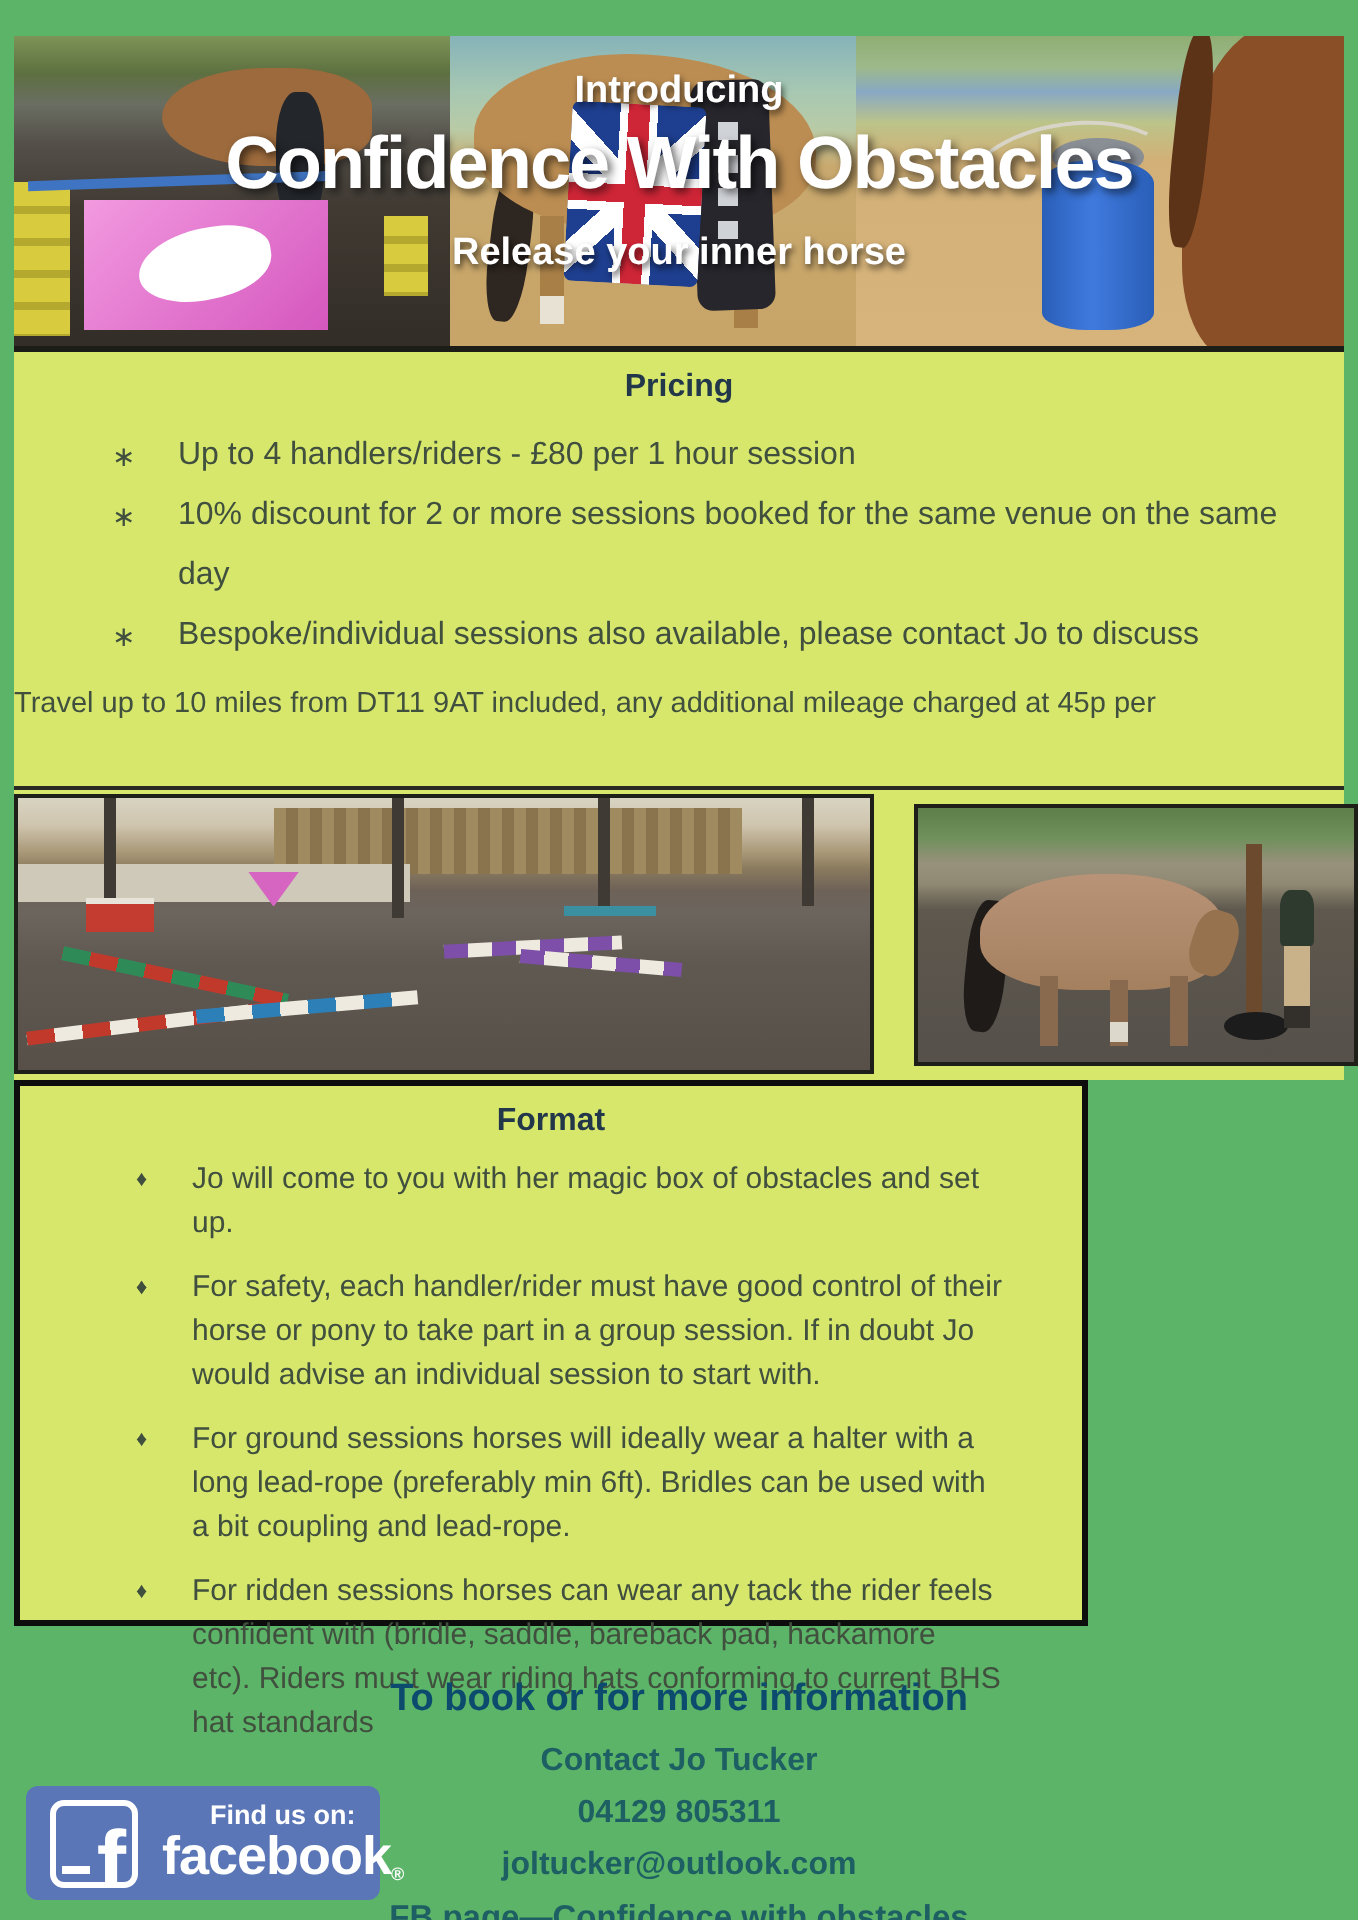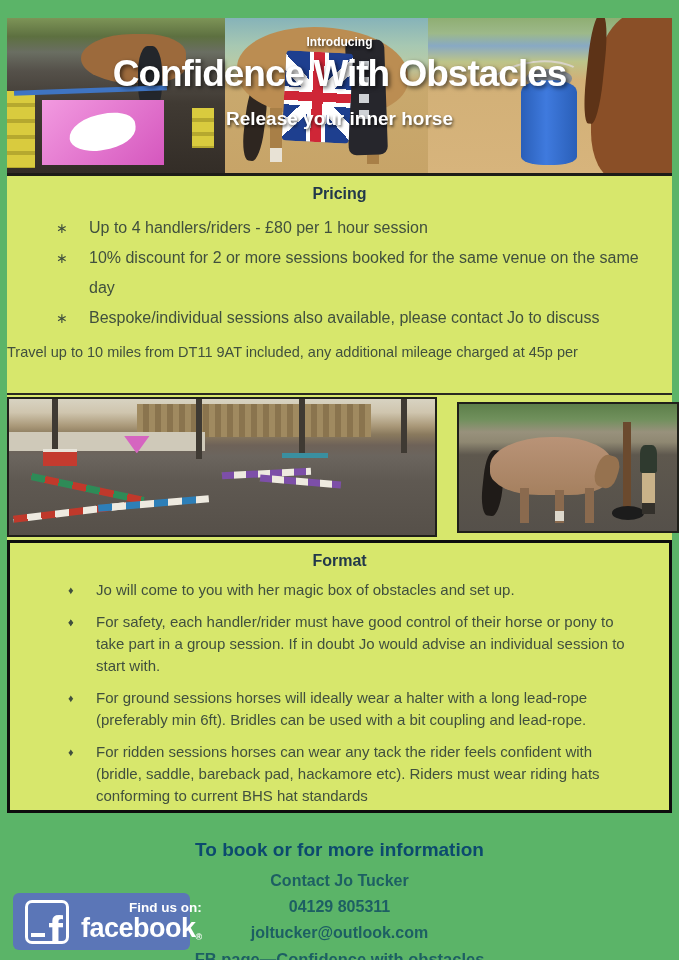--- a/index.html
+++ b/index.html
@@ -41,21 +41,21 @@
   .p2-blackflag{left:60%;top:14%;width:19%;height:74%;background:#26262c;border-radius:8px;transform:rotate(-2deg);}
   .p2-bone{left:66%;top:28%;width:5%;height:48%;background:linear-gradient(180deg,#cfd2d6 0 12%,transparent 12% 22%,#cfd2d6 22% 34%,transparent 34% 44%,#cfd2d6 44% 56%,transparent 56% 66%,#cfd2d6 66% 78%,transparent 78%);}
   
   .p3-barrel{left:38%;top:40%;width:23%;height:55%;background:linear-gradient(90deg,#2a5fb8,#3f7ade 45%,#2a5fb8);border-radius:45% 45% 40% 40% / 14% 14% 10% 10%;}
   .p3-cap{left:40%;top:33%;width:19%;height:12%;background:#8a8f96;border-radius:50%;}
   .p3-horse{right:-3%;top:-4%;width:36%;height:108%;background:#8a4f27;border-radius:55% 0 0 28%;}
   .p3-mane{right:28%;top:-2%;width:7%;height:70%;background:#5d3317;border-radius:40%;transform:rotate(6deg);}
   .p3-rope{left:22%;top:28%;width:42%;height:34%;border:2px solid #d9d4c8;border-color:#d9d4c8 transparent transparent transparent;border-radius:50%;transform:rotate(-8deg);}
   
   .banner-text{position:absolute;inset:0;display:flex;flex-direction:column;align-items:center;z-index:5;color:#fff;text-align:center;pointer-events:none;}
-  .bt-intro{margin-top:17px;font-size:12px;font-weight:700;text-shadow:1px 2px 3px rgba(0,0,0,.65);}
+  .bt-intro{margin-top:17px;font-size:19px;font-weight:700;text-shadow:1px 2px 3px rgba(0,0,0,.65);}
   .bt-title{margin-top:4px;font-size:37px;font-weight:700;letter-spacing:-1px;text-shadow:2px 2px 4px rgba(0,0,0,.6);}
   .bt-tag{margin-top:13px;font-size:19px;font-weight:700;text-shadow:1px 2px 3px rgba(0,0,0,.65);}
   
   .pricing{position:absolute;left:7px;top:176px;width:665px;height:217px;background:#d7e76c;box-sizing:border-box;}
   .sec-heading{margin:0;padding-top:9px;text-align:center;font-size:16px;font-weight:700;color:#22384a;}
   .pricing ul{list-style:none;margin:10px 0 0 0;padding:0 25px 0 45px;}
   .pricing li{position:relative;padding-left:37px;line-height:30px;font-size:16px;color:#41503e;}
   .pricing .blt{position:absolute;left:4px;top:0;font-size:14px;}
   .travel-note{margin-top:6px;text-align:left;font-size:14.5px;color:#41503e;line-height:26px;}
   
@@ -86,35 +86,35 @@
   .m2-leg2{left:44%;top:68%;width:4%;height:26%;background:#8a6a4e;}
   .m2-leg3{left:58%;top:66%;width:4%;height:28%;background:#8a6a4e;}
   .m2-sock{left:44%;top:84%;width:4%;height:8%;background:#ddd8cc;}
   .m2-head{left:63%;top:40%;width:10%;height:26%;background:#96724f;border-radius:40%;transform:rotate(18deg);}
   .m2-post{left:75%;top:14%;width:4%;height:68%;background:#6b4a2e;}
   .m2-tire{left:70%;top:80%;width:15%;height:11%;background:#1c1c1c;border-radius:50%;}
   .m2-person-top{left:83%;top:32%;width:8%;height:22%;background:#2f3a2f;border-radius:30% 30% 10% 10%;}
   .m2-person-leg{left:84%;top:54%;width:6%;height:26%;background:#c9b289;}
   .m2-boot{left:84%;top:78%;width:6%;height:9%;background:#33302b;}
   
-  .format{position:absolute;left:7px;top:540px;width:665px;height:273px;background:#d7e76c;border:3px solid #0d0d0d;box-sizing:border-box;}
+  .format{position:absolute;left:7px;top:540px;width:537px;height:273px;background:#d7e76c;border:3px solid #0d0d0d;box-sizing:border-box;}
   .format ul{list-style:none;margin:9px 0 0 0;padding:0 40px 0 56px;}
   .format li{position:relative;padding-left:30px;line-height:22px;font-size:15px;color:#41503e;margin-bottom:10px;}
   .format .blt{position:absolute;left:2px;top:0;font-size:11px;}
   
   .footer{position:absolute;left:0;top:813px;width:679px;text-align:center;}
   .footer-heading{margin-top:26px;font-size:19px;font-weight:700;color:#0c4a6e;}
   .contact{margin-top:7px;font-size:16px;font-weight:700;color:#1d5f63;line-height:26px;}
   .fbline{font-size:16.5px;font-weight:700;color:#1d5f63;line-height:26px;}
   
   .fb-badge{position:absolute;left:13px;top:893px;width:177px;height:57px;background:#5b76b7;border-radius:6px;display:flex;align-items:center;padding:0 8px 0 12px;box-sizing:border-box;gap:12px;}
   .fsq{position:relative;width:38px;height:38px;border:3px solid #fff;border-radius:7px;overflow:hidden;flex:0 0 auto;}
   .fsq .fletter{position:absolute;right:3px;bottom:-13px;font-size:44px;font-weight:700;color:#fff;line-height:1;}
   .fsq .fbar{position:absolute;left:3px;bottom:4px;width:14px;height:4px;background:#fff;}
-  .fbtext{display:flex;flex-direction:column;color:#fff;text-align:right;}
+  .fbtext{display:flex;flex-direction:column;color:#fff;text-align:center;}
   .findus{font-size:13.5px;font-weight:700;line-height:1.1;}
   .fbbrand{font-size:27px;font-weight:700;letter-spacing:-0.5px;line-height:1.0;}
   .fbreg{font-size:9px;vertical-align:bottom;}
 </style>
 </head>
 <body>
 
 <div class="page">
 
   <div class="banner">

